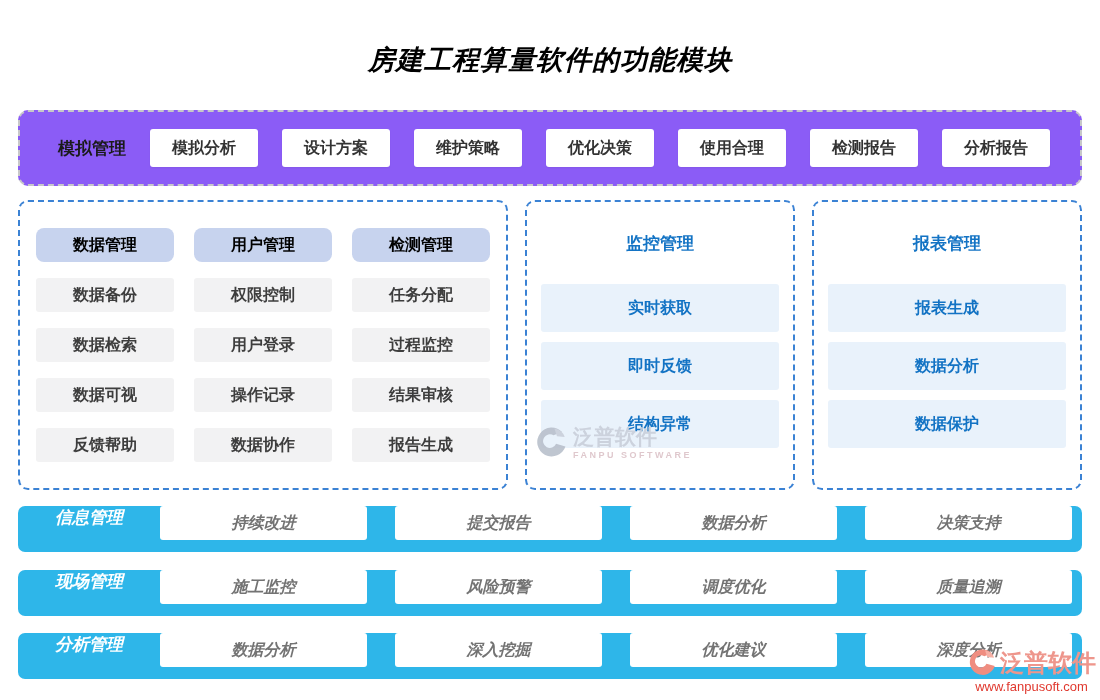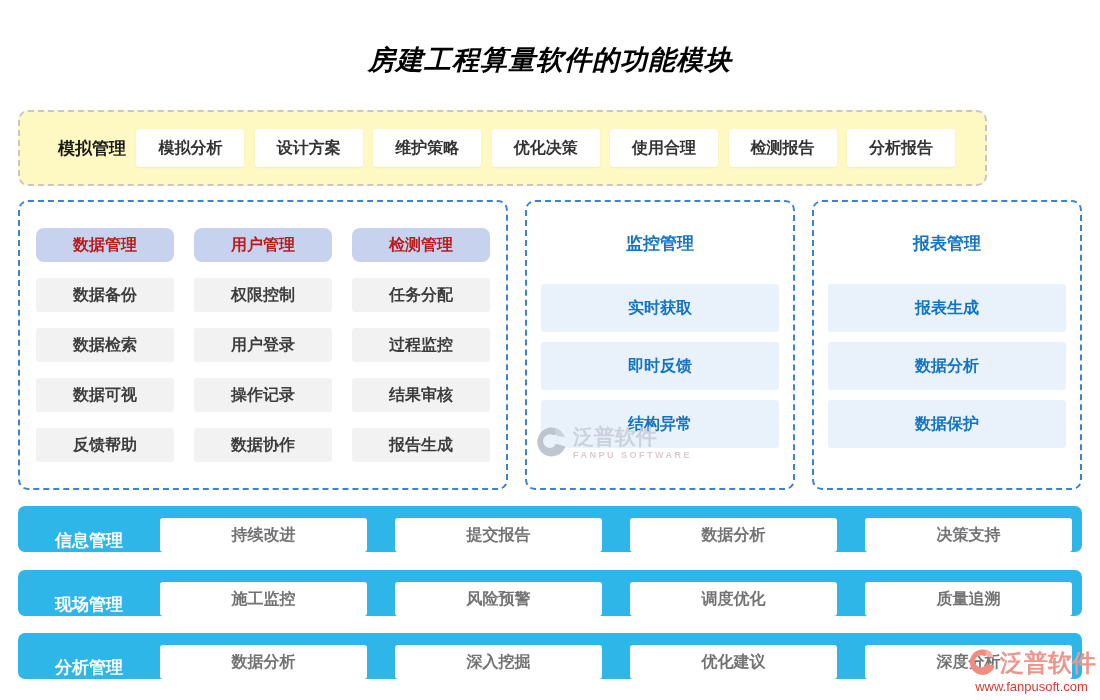--- a/index.html
+++ b/index.html
@@ -7,61 +7,61 @@
     position:relative;width:1100px;height:700px;overflow:hidden;background:#fff;
     font-family:"Liberation Sans","DejaVu Sans",sans-serif;
   }
   
   .page-title{
     position:absolute;top:42px;left:0;width:100%;
     text-align:center;font-size:27px;font-weight:bold;color:#000;letter-spacing:1px;font-style:italic;
   }
   
   .sim-box{
-    position:absolute;left:18px;top:110px;width:969px;height:76px;box-sizing:border-box;
-    background:#fef9c3;border:2px dashed #c7c7c9;border-radius:10px;
+    position:absolute;left:18px;top:110px;width:1064px;height:76px;box-sizing:border-box;
+    background:#8b5cf6;border:2px dashed #c7c7c9;border-radius:10px;
     display:flex;align-items:center;justify-content:space-between;
     padding:0 30px 0 38px;
   }
   .sim-label{font-size:17px;font-weight:bold;color:#1a1a1a;white-space:nowrap;}
   .sim-btn{
     width:108px;height:38px;background:#fff;border-radius:3px;
     display:flex;align-items:center;justify-content:center;
     font-size:16px;font-weight:bold;color:#333;box-shadow:0 1px 2px rgba(0,0,0,0.06);
   }
   
   .mid-row{position:absolute;left:18px;top:200px;width:1064px;height:290px;display:flex;gap:17px;}
   .grid-box{
     width:490px;box-sizing:border-box;border:2px dashed #3b82d4;border-radius:10px;
     display:grid;grid-template-columns:repeat(3,1fr);gap:16px 20px;
     align-content:start;padding:26px 16px;background:#fff;
   }
   .chip{
     height:34px;display:flex;align-items:center;justify-content:center;
-    font-size:16px;font-weight:bold;color:#b91c1c;
+    font-size:16px;font-weight:bold;color:#000000;
   }
   .chip.header{background:#c7d3ee;border-radius:8px;}
   .chip.gray{background:#f2f2f3;border-radius:3px;color:#3d3d3d;}
   .panel{
     flex:1;box-sizing:border-box;border:2px dashed #3b82d4;border-radius:10px;
     padding:24px 14px;background:#fff;display:flex;flex-direction:column;
   }
   .panel-title{
     height:34px;display:flex;align-items:center;justify-content:center;
     font-size:17px;font-weight:bold;color:#1373c4;margin-bottom:14px;
   }
   .panel-item{
     height:48px;margin-top:10px;background:#e9f2fb;border-radius:3px;
     display:flex;align-items:center;justify-content:center;
     font-size:16px;font-weight:bold;color:#1373c4;
   }
   
   .bar{
     position:absolute;left:18px;width:1064px;height:46px;box-sizing:border-box;
-    background:#2eb6e9;border-radius:7px;display:flex;align-items:flex-end;padding-right:10px;
+    background:#2eb6e9;border-radius:7px;display:flex;align-items:flex-start;padding-right:10px;font-style:italic;
   }
   .bar-label{
     width:142px;text-align:center;font-size:17px;font-weight:bold;color:#fff;flex:none;
   }
   .bar-btn{
     flex:1;height:34px;background:#fff;border-radius:3px;
     display:flex;align-items:center;justify-content:center;
     font-size:16px;font-weight:bold;color:#737373;
   }
   .bar-btn + .bar-btn{margin-left:28px;}

